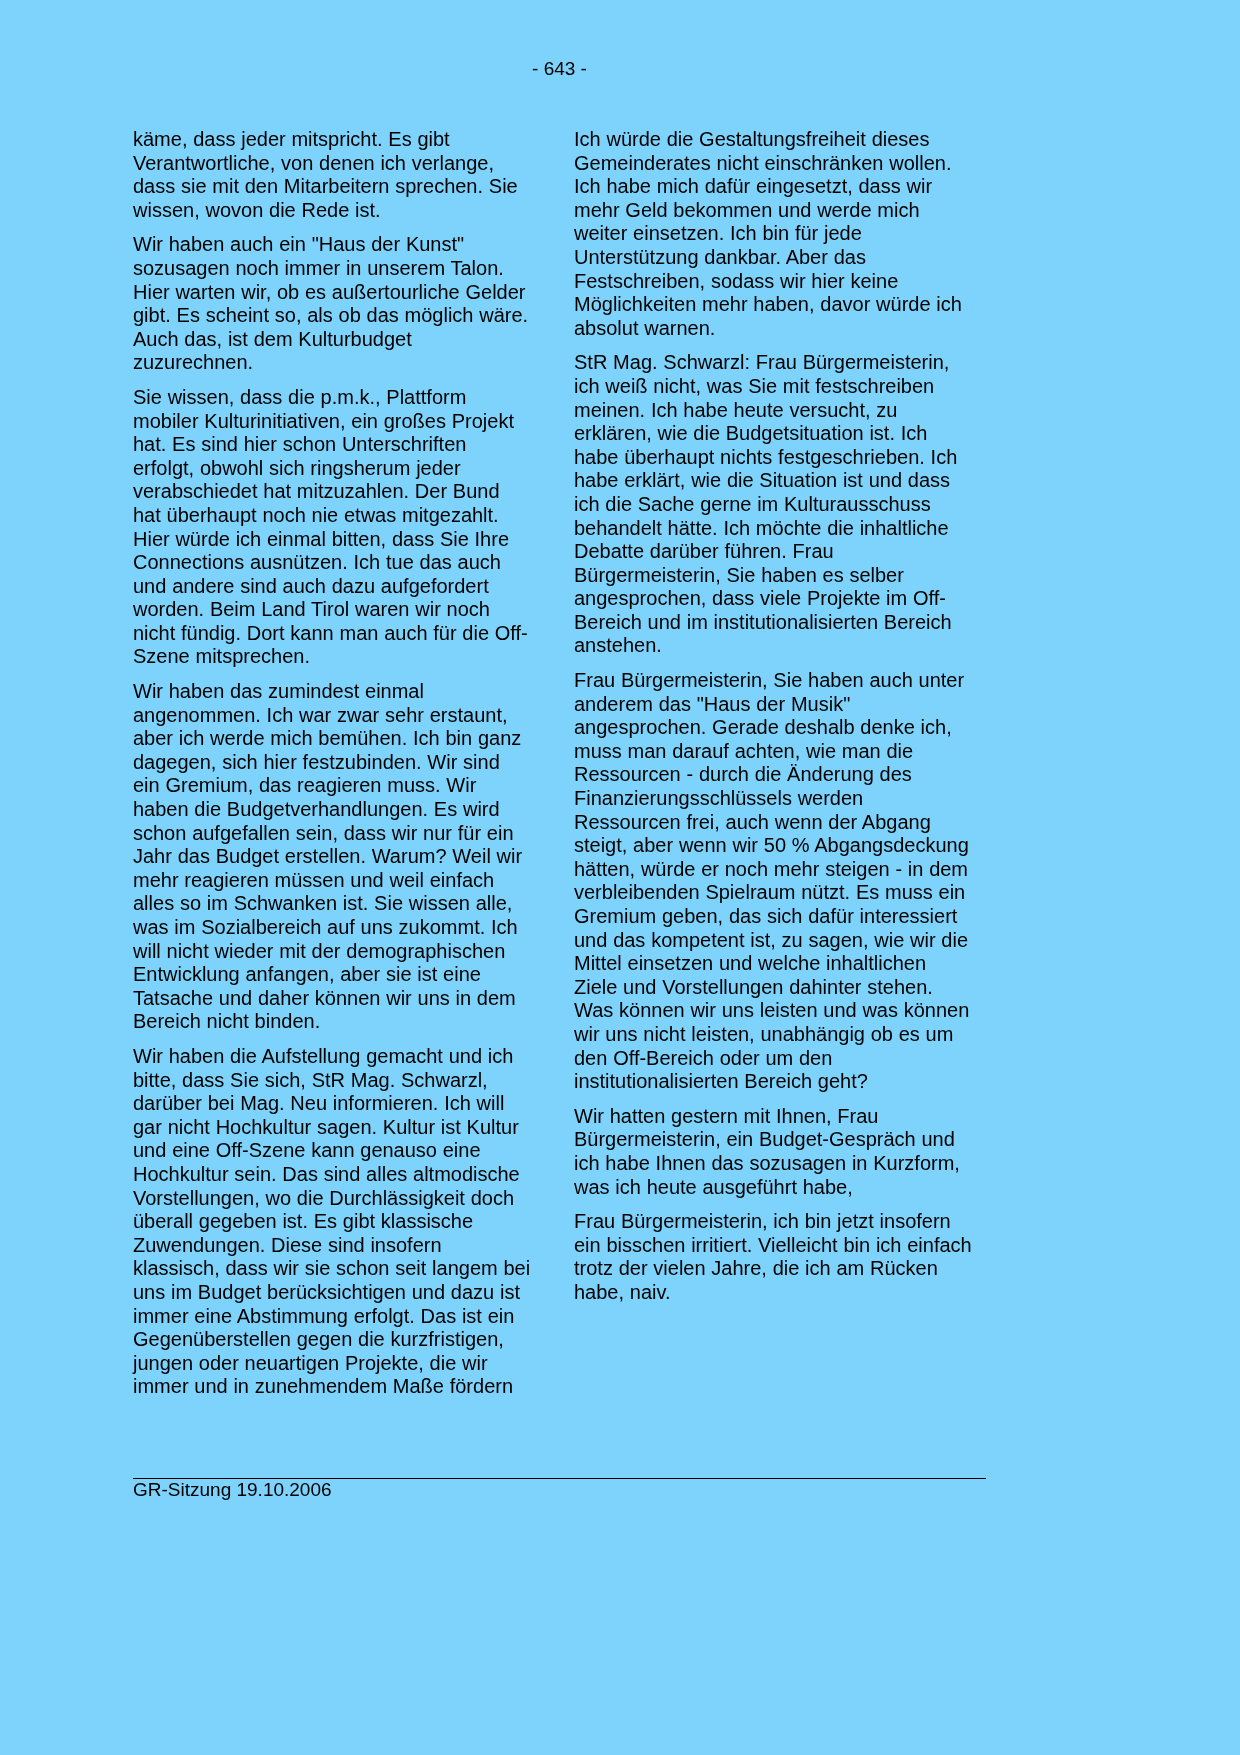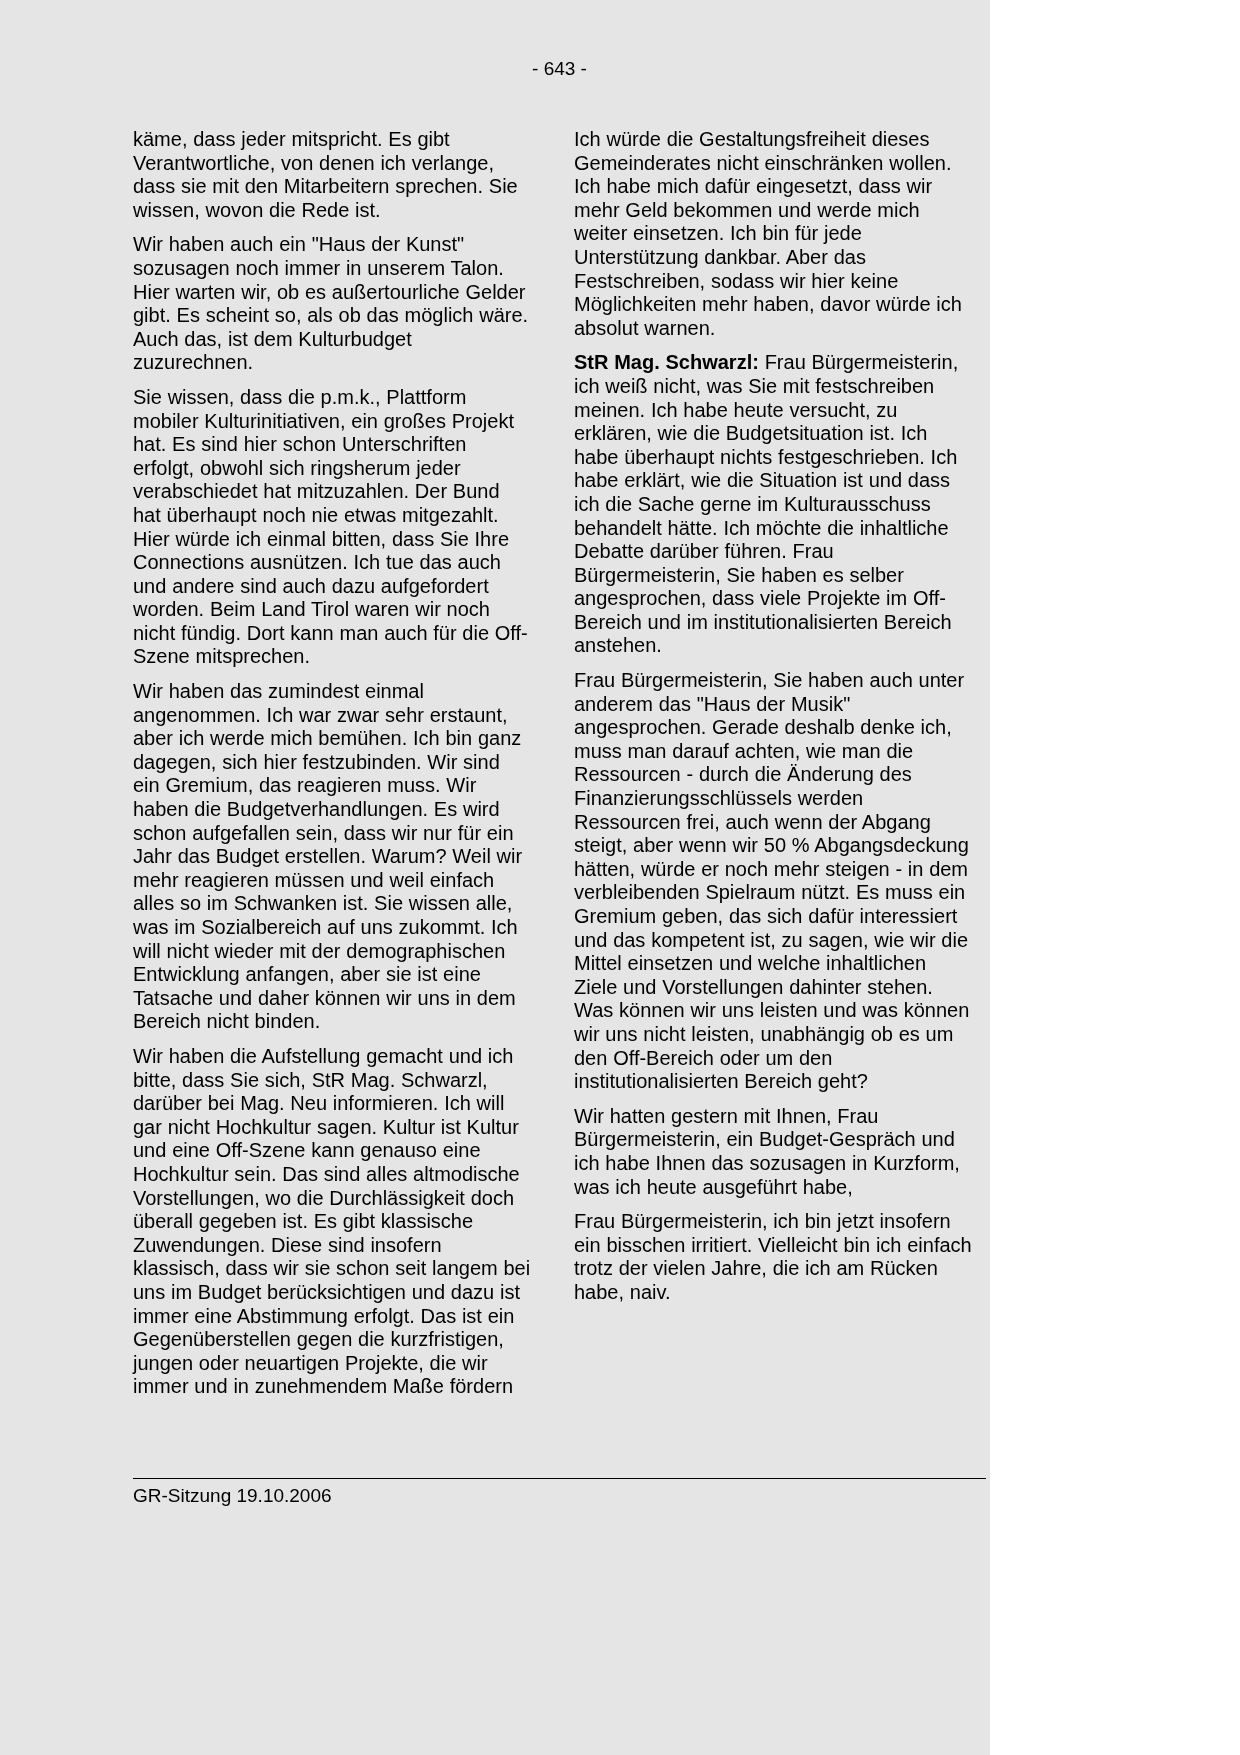--- a/index.html
+++ b/index.html
@@ -8,24 +8,24 @@
     background: #ffffff;
   }
   body {
     width: 1240px;
     height: 1755px;
     font-family: "Liberation Sans", "DejaVu Sans", sans-serif;
     color: #000000;
   }
   .page {
     position: relative;
-    width: 990px;
+    width: 1240px;
     height: 1755px;
     overflow: hidden;
-    background: #e5e5e5;
+    background: #7dd3fc;
   }
   .content {
     position: absolute;
     left: 133px;
     top: 58px;
     width: 853px;
   }
   .page-header {
     text-align: center;
     font-size: 19px;
@@ -39,29 +39,28 @@
     width: 398px;
     font-size: 20px;
     line-height: 23.6px;
     text-align: left;
   }
   .para {
     margin: 0 0 11px 0;
     word-spacing: 0.2px;
   }
   .para strong {
-    font-weight: bold;
+    font-weight: normal;
   }
   .page-footer {
     position: absolute;
     left: 133px;
     top: 1478px;
     width: 853px;
     border-top: 1.5px solid #000000;
-    padding-top: 6px;
     font-size: 19px;
   }
 </style>
 </head>
 <body>
 
 <div class="page">
   <div class="content">
 
     <div class="page-header">- 643 -</div>

